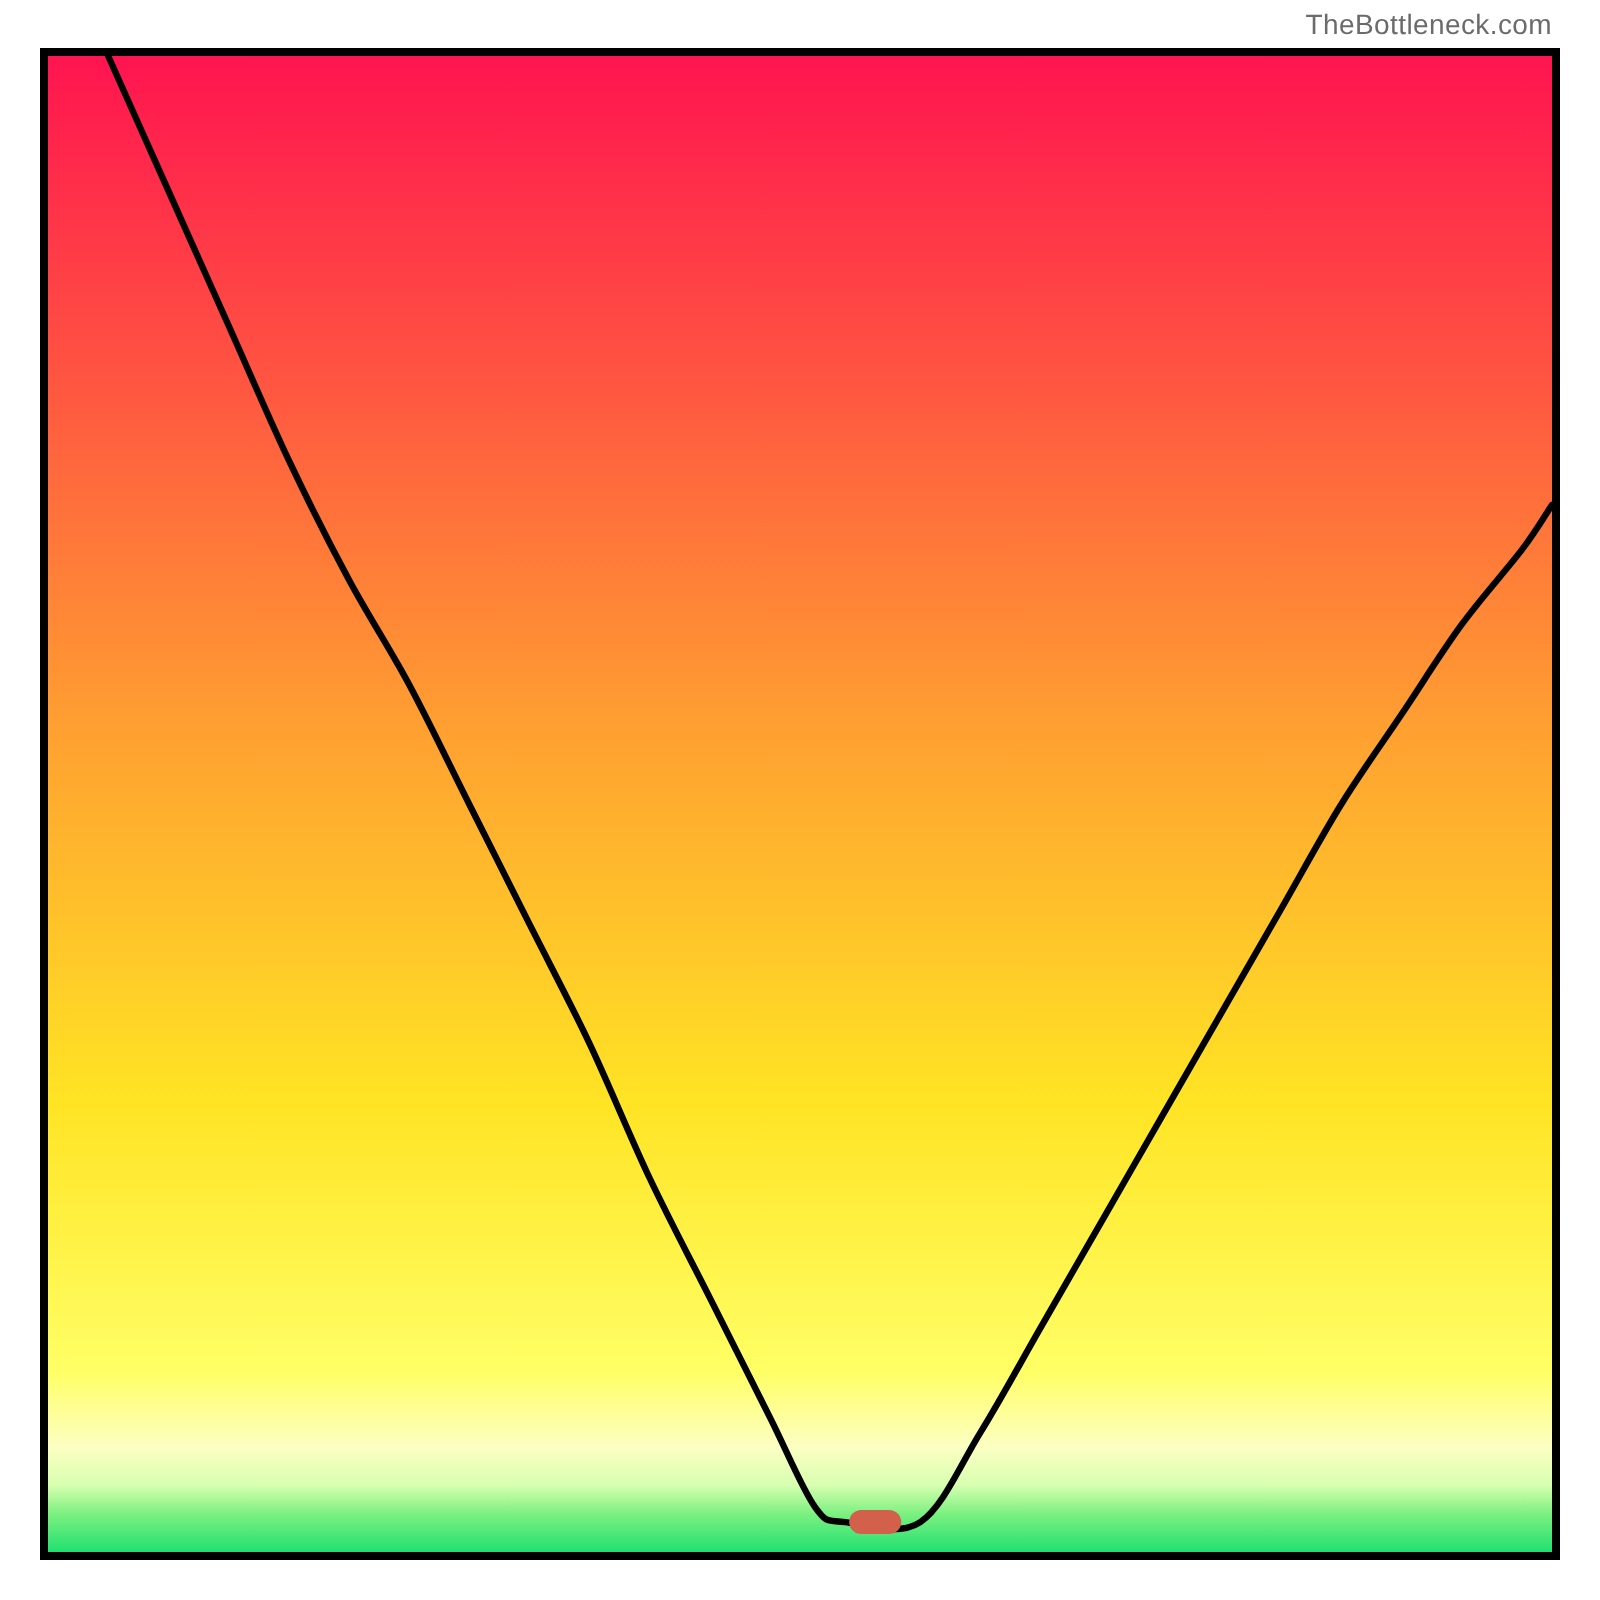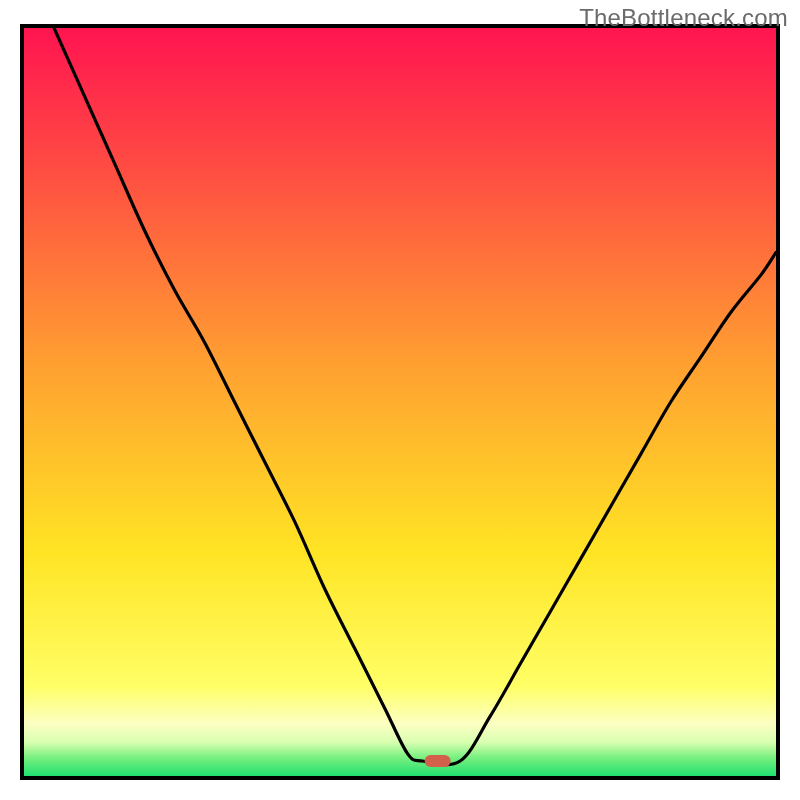--- a/index.html
+++ b/index.html
@@ -12,23 +12,23 @@
     overflow: hidden;
   }
   .container {
     position: relative;
     width: 800px;
     height: 800px;
   }
   .watermark {
     position: absolute;
     top: 4px;
-    right: 12px;
+    right: 24px;
     color: #6b6b6b;
-    font-size: 24px;
+    font-size: 14px;
     font-weight: 500;
     letter-spacing: 0.2px;
     z-index: 20;
   }
   .inner {
     position: absolute;
     left: 20px;
     top: 24px;
     width: 760px;
     height: 756px;

